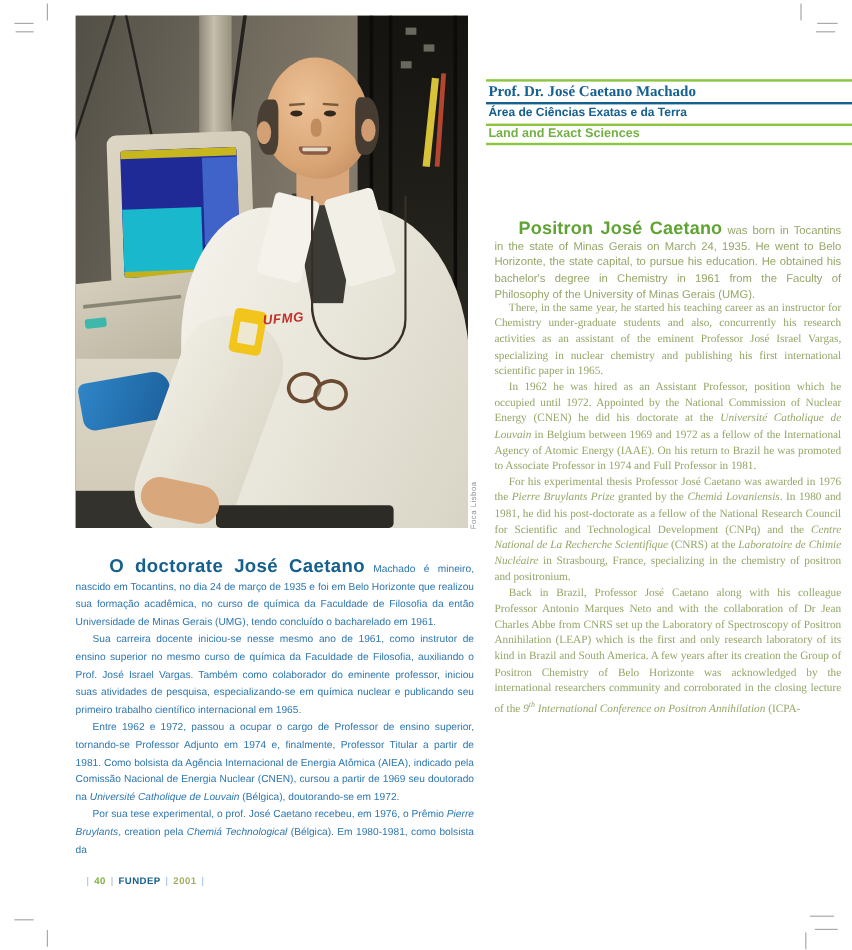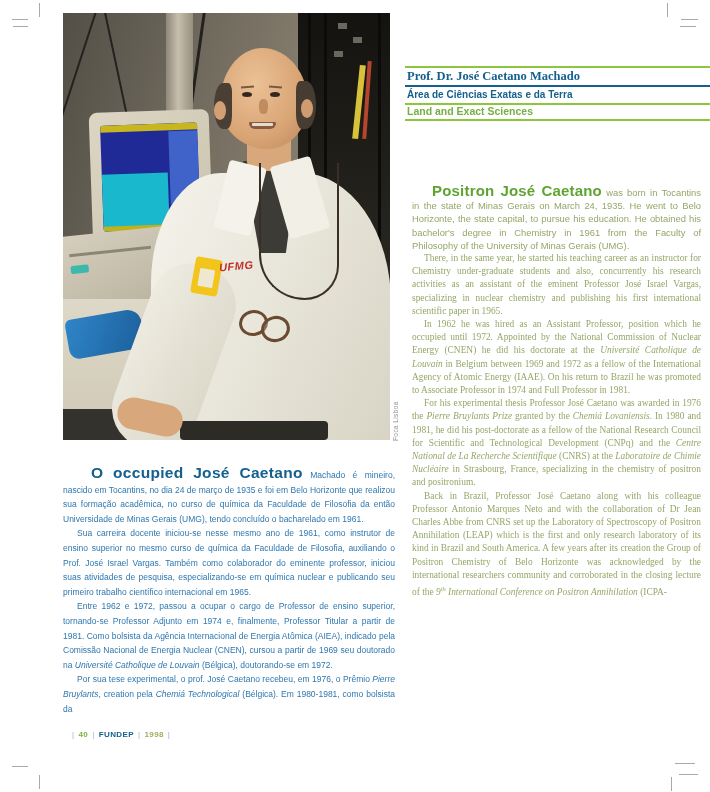--- a/index.html
+++ b/index.html
@@ -207,23 +207,23 @@
 
   <div class="right-col">
       <p class="first"><span class="seg-lead-green">Positron José Caetano</span><span class="seg-n"> was born in Tocantins in the state of Minas Gerais on March 24, 1935. He went to Belo Horizonte, the state capital, to pursue his education. He obtained his bachelor's degree in Chemistry in 1961 from the Faculty of Philosophy of the University of Minas Gerais (UMG).</span></p>
       <p class="indent"><span class="seg-n">There, in the same year, he started his teaching career as an instructor for Chemistry under-graduate students and also, concurrently his research activities as an assistant of the eminent Professor José Israel Vargas, specializing in nuclear chemistry and publishing his first international scientific paper in 1965.</span></p>
       <p class="indent"><span class="seg-n">In 1962 he was hired as an Assistant Professor, position which he occupied until 1972. Appointed by the National Commission of Nuclear Energy (CNEN) he did his doctorate at the </span><span class="seg-i">Université Catholique de Louvain</span><span class="seg-n"> in Belgium between 1969 and 1972 as a fellow of the International Agency of Atomic Energy (IAAE). On his return to Brazil he was promoted to Associate Professor in 1974 and Full Professor in 1981.</span></p>
       <p class="indent"><span class="seg-n">For his experimental thesis Professor José Caetano was awarded in 1976 the </span><span class="seg-i">Pierre Bruylants Prize</span><span class="seg-n"> granted by the </span><span class="seg-i">Chemiá Lovaniensis</span><span class="seg-n">. In 1980 and 1981, he did his post-doctorate as a fellow of the National Research Council for Scientific and Technological Development (CNPq) and the </span><span class="seg-i">Centre National de La Recherche Scientifique</span><span class="seg-n"> (CNRS) at the </span><span class="seg-i">Laboratoire de Chimie Nucléaire</span><span class="seg-n"> in Strasbourg, France, specializing in the chemistry of positron and positronium.</span></p>
       <p class="indent"><span class="seg-n">Back in Brazil, Professor José Caetano along with his colleague Professor Antonio Marques Neto and with the collaboration of Dr Jean Charles Abbe from CNRS set up the Laboratory of Spectroscopy of Positron Annihilation (LEAP) which is the first and only research laboratory of its kind in Brazil and South America. A few years after its creation the Group of Positron Chemistry of Belo Horizonte was acknowledged by the international researchers community and corroborated in the closing lecture of the </span><span class="seg-i">9</span><span class="seg-isup">th</span><span class="seg-i"> International Conference on Positron Annihilation</span><span class="seg-n"> (ICPA-</span></p>
     </div>
 
   <div class="left-col">
-      <p class="first"><span class="seg-lead-blue">O occupied José Caetano</span><span class="seg-n"> Machado é mineiro, nascido em Tocantins, no dia 24 de março de 1935 e foi em Belo Horizonte que realizou sua formação acadêmica, no curso de química da Faculdade de Filosofia da então Universidade de Minas Gerais (UMG), tendo concluído o bacharelado em 1961.</span></p>
+      <p class="first"><span class="seg-lead-blue">O doctorate José Caetano</span><span class="seg-n"> Machado é mineiro, nascido em Tocantins, no dia 24 de março de 1935 e foi em Belo Horizonte que realizou sua formação acadêmica, no curso de química da Faculdade de Filosofia da então Universidade de Minas Gerais (UMG), tendo concluído o bacharelado em 1961.</span></p>
       <p class="indent"><span class="seg-n">Sua carreira docente iniciou-se nesse mesmo ano de 1961, como instrutor de ensino superior no mesmo curso de química da Faculdade de Filosofia, auxiliando o Prof. José Israel Vargas. Também como colaborador do eminente professor, iniciou suas atividades de pesquisa, especializando-se em química nuclear e publicando seu primeiro trabalho científico internacional em 1965.</span></p>
       <p class="indent"><span class="seg-n">Entre 1962 e 1972, passou a ocupar o cargo de Professor de ensino superior, tornando-se Professor Adjunto em 1974 e, finalmente, Professor Titular a partir de 1981. Como bolsista da Agência Internacional de Energia Atômica (AIEA), indicado pela Comissão Nacional de Energia Nuclear (CNEN), cursou a partir de 1969 seu doutorado na </span><span class="seg-i">Université Catholique de Louvain</span><span class="seg-n"> (Bélgica), doutorando-se em 1972.</span></p>
       <p class="indent"><span class="seg-n">Por sua tese experimental, o prof. José Caetano recebeu, em 1976, o Prêmio </span><span class="seg-i">Pierre Bruylants</span><span class="seg-n">, creation pela </span><span class="seg-i">Chemiá Technological</span><span class="seg-n"> (Bélgica). Em 1980-1981, como bolsista da</span></p>
     </div>
 
   <div class="footer">
-    <span class="sep">|</span><span class="pg">40</span><span class="sep">|</span><span class="pub">FUNDEP</span><span class="sep">|</span><span class="yr">1998</span><span class="sep">|</span>
+    <span class="sep">|</span><span class="pg">40</span><span class="sep">|</span><span class="pub">FUNDEP</span><span class="sep">|</span><span class="yr">2001</span><span class="sep">|</span>
   </div>
 
 </div>
 
 </body></html>

